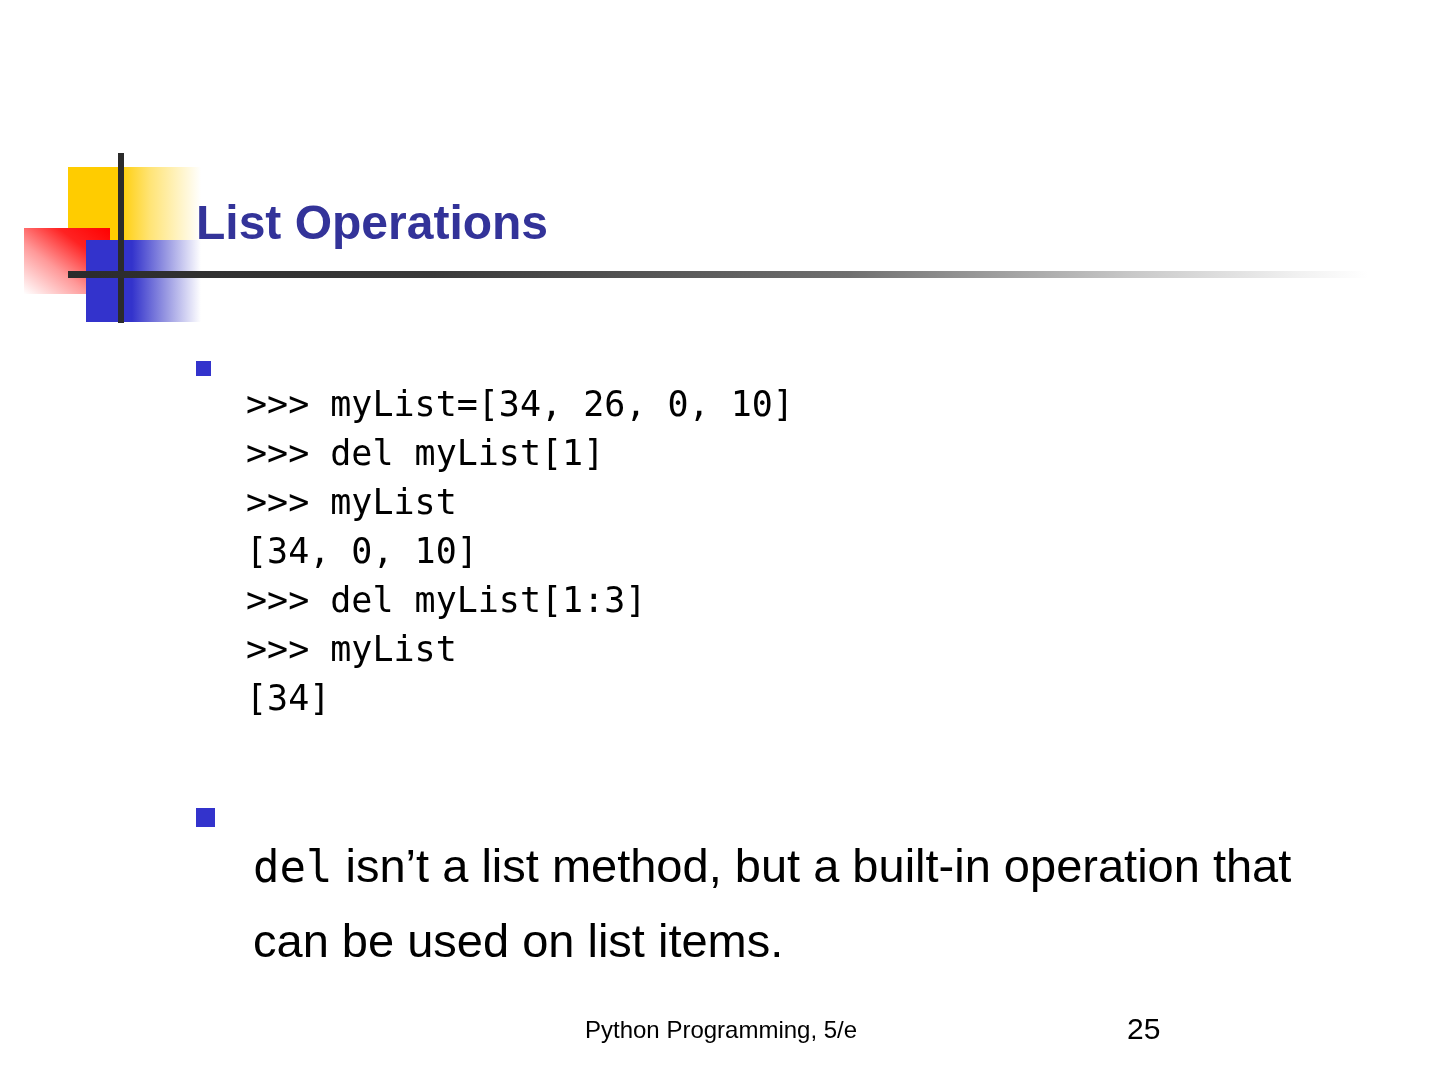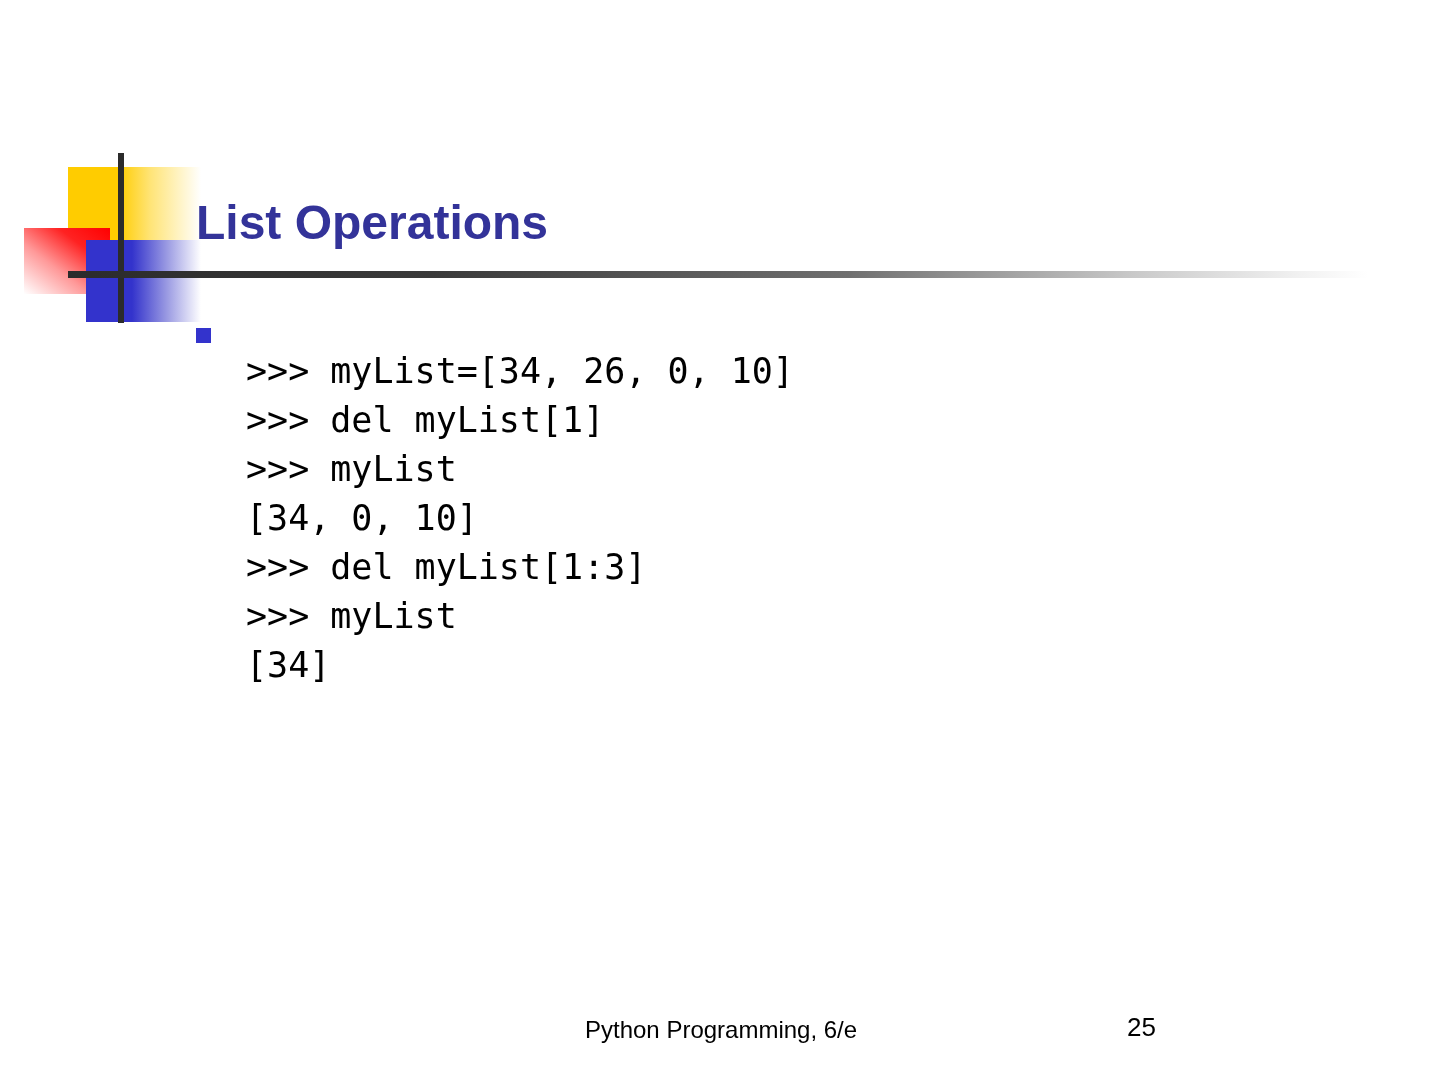--- a/index.html
+++ b/index.html
@@ -78,21 +78,21 @@
     line-height: 1.05;
     color: #333399;
     font-family: "Liberation Sans", sans-serif;
     white-space: nowrap;
   }
 
   
   #content {
     position: absolute;
     left: 196px;
-    top: 312px;
+    top: 345px;
     width: 1180px;
   }
   .bullet-row {
     display: flex;
     align-items: flex-start;
   }
   .marker {
     flex: 0 0 auto;
     background: #3333CC;
   }
@@ -140,21 +140,21 @@
     top: 1016px;
     font-size: 24px;
     color: #000000;
     font-family: "Liberation Sans", sans-serif;
     white-space: nowrap;
   }
   #page-number {
     position: absolute;
     left: 1127px;
     top: 1012px;
-    font-size: 26px;
+    font-size: 30px;
     color: #000000;
     font-family: "Liberation Sans", sans-serif;
   }
 </style>
 </head>
 <body>
 
 <div id="logo">
   <div class="sq sq-yellow"></div>
   <div class="sq sq-red"></div>
@@ -171,17 +171,21 @@
     <span class="marker marker-code"></span>
     <pre class="code-block">&gt;&gt;&gt; myList=[34, 26, 0, 10]
 &gt;&gt;&gt; del myList[1]
 &gt;&gt;&gt; myList
 [34, 0, 10]
 &gt;&gt;&gt; del myList[1:3]
 &gt;&gt;&gt; myList
 [34]</pre>
   </div>
 
+  <div class="bullet-row" id="body-bullet">
+    <span class="marker marker-body"></span>
+    <p class="body-block"><span class="mono-inline">del</span><span> isn’t a list method, but a built-in operation that can be used on list items.</span></p>
+  </div>
 
 </div>
 
-<div id="footer-text">Python Programming, 6/e</div>
+<div id="footer-text">Python Programming, 5/e</div>
 <div id="page-number">25</div>
 
 </body></html>

